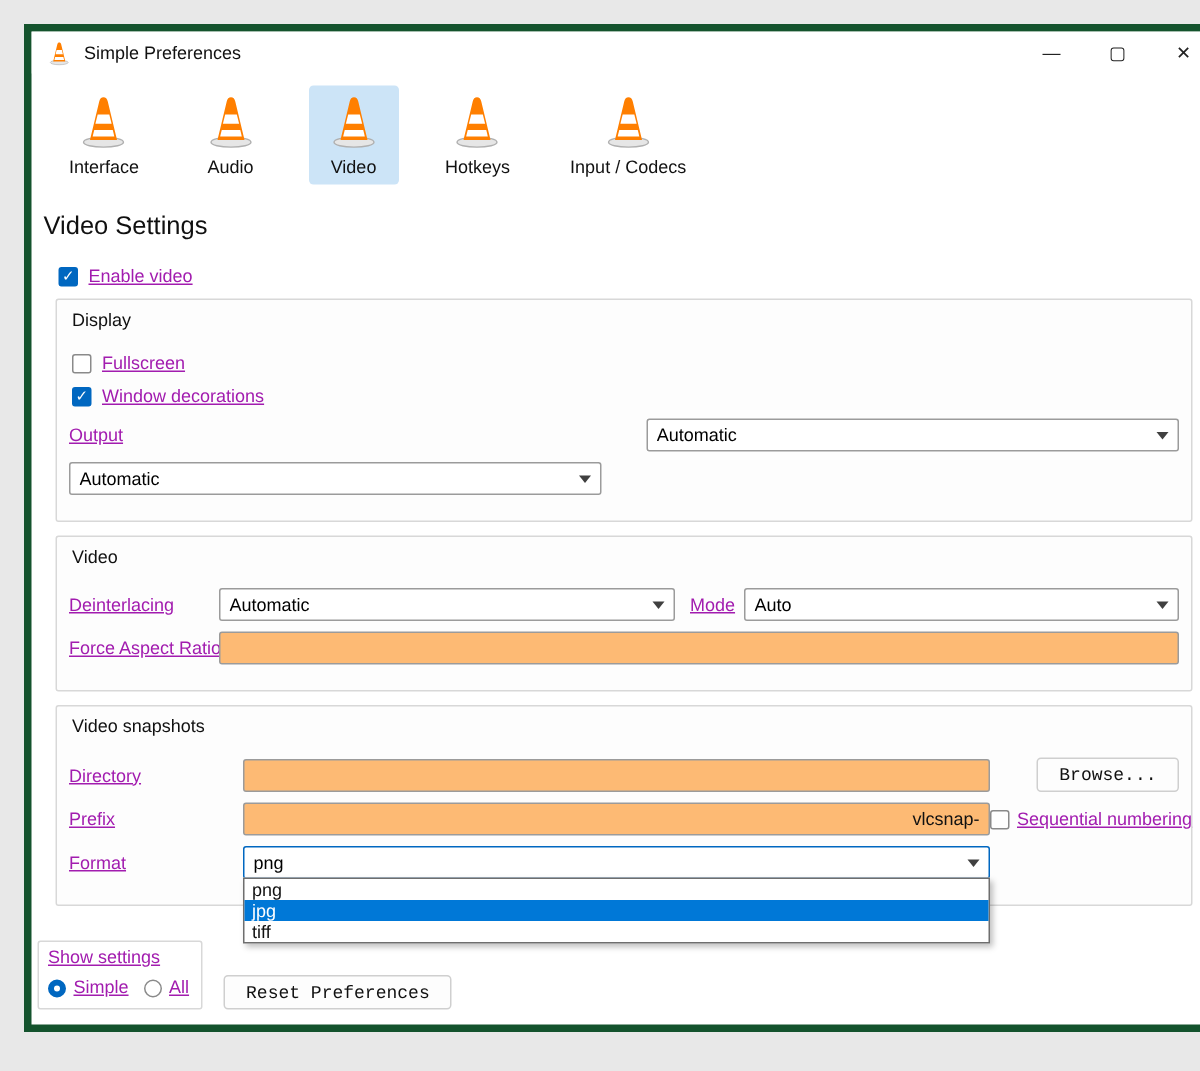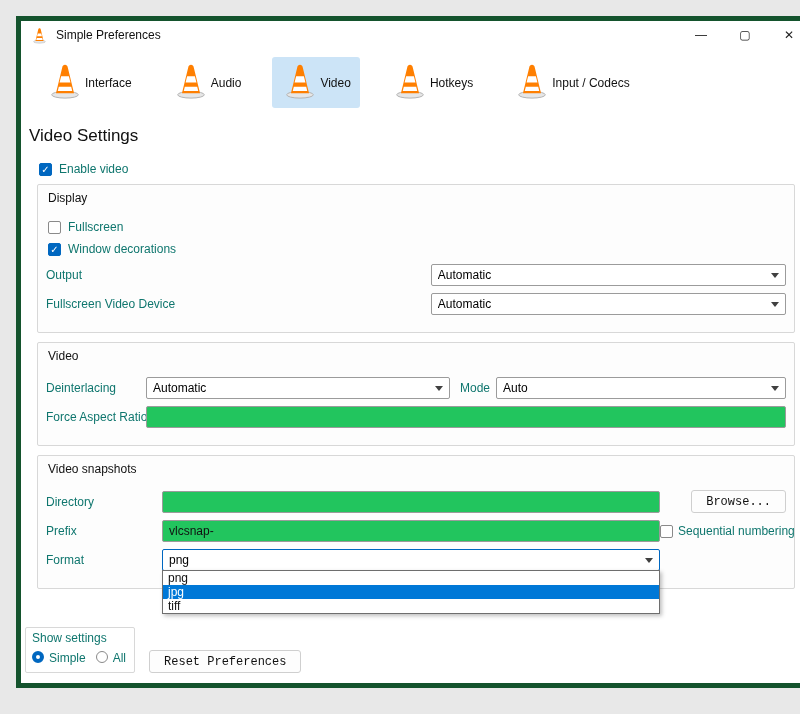--- a/index.html
+++ b/index.html
@@ -10,40 +10,40 @@
     display:flex;flex-direction:column;position:relative;overflow:hidden;
   }
   
   .titlebar{height:28px;flex:0 0 auto;display:flex;align-items:center;background:#fff;}
   .titlebar .app-icon{margin-left:10px;display:flex;}
   .titlebar .title{margin-left:8px;font-size:12px;color:#111;}
   .win-controls{margin-left:auto;display:flex;height:100%;}
   .win-btn{width:44px;height:100%;display:flex;align-items:center;justify-content:center;font-size:12px;color:#222;cursor:default;}
   
   .toolbar{display:flex;align-items:flex-start;gap:22px;padding:8px 0 8px 16px;flex:0 0 auto;}
-  .tool-item{display:flex;flex-direction:row;align-items:center;gap:1px;padding:5px 9px;border-radius:3px;min-width:42px;}
+  .tool-item{display:flex;flex-direction:column;align-items:center;gap:1px;padding:5px 9px;border-radius:3px;min-width:42px;}
   .tool-item.selected{background:#cce4f7;}
   .tool-item .tlabel{font-size:12px;color:#111;white-space:nowrap;}
   
   .page-title{font-size:17px;font-weight:400;color:#101010;padding:10px 8px 4px 8px;}
   .content{flex:1 1 auto;padding:4px 16px 0 16px;}
   .cb-row{display:flex;align-items:center;gap:7px;margin:8px 0 8px 2px;}
   .checkbox{width:13px;height:13px;box-sizing:border-box;border:1px solid #8a8a8a;border-radius:2px;background:#fff;flex:0 0 auto;display:flex;align-items:center;justify-content:center;}
   .checkbox.checked{background:#0067c0;border-color:#0067c0;color:#fff;font-size:10px;line-height:11px;}
   .radio{width:12px;height:12px;box-sizing:border-box;border:1px solid #8a8a8a;border-radius:50%;background:#fff;flex:0 0 auto;}
   .radio.selected{border:4px solid #0067c0;}
   .group{border:1px solid #d8d8d8;border-radius:2px;background:#fdfdfd;padding:4px 8px 10px 8px;margin:0 0 9px 0;position:relative;}
   .group-title{padding:2px 0 7px 2px;color:#111;}
   .form-row{display:flex;align-items:center;margin:7px 0;}
-  .lbl{color:#0f766e;white-space:nowrap;}
+  .lbl{color:#a21caf;white-space:nowrap;text-decoration:underline;}
   .combo{height:22px;box-sizing:border-box;background:#fff;border:1px solid #9b9b9b;border-radius:2px;display:flex;align-items:center;padding:0 6px;cursor:default;}
   .combo .cval{flex:1;overflow:hidden;white-space:nowrap;}
   .combo .arr{width:0;height:0;border-left:4px solid transparent;border-right:4px solid transparent;border-top:5px solid #404040;margin-left:6px;flex:0 0 auto;}
   .combo.focused{border-color:#0067c0;}
-  .tinput{height:22px;box-sizing:border-box;background:#22c55e;border:1px solid #9b9b9b;border-radius:2px;padding:0 6px;font-family:"Liberation Sans",sans-serif;font-size:12px;color:#111;outline:none;}
+  .tinput{height:22px;box-sizing:border-box;background:#fdba74;border:1px solid #9b9b9b;border-radius:2px;padding:0 6px;font-family:"Liberation Sans",sans-serif;font-size:12px;color:#111;outline:none;text-align:right;}
   .btn{height:23px;box-sizing:border-box;background:#fdfdfd;border:1px solid #cfcfcf;border-radius:3px;padding:0 14px;font-family:Liberation Mono, monospace;font-size:12px;color:#111;cursor:default;}
   .btn.default{border-color:#0067c0;}
   
   .split .lbl{flex:1;}
   .split .combo{width:48%;flex:0 0 auto;}
   
   .vrow .lbl1{width:100px;flex:0 0 auto;}
   .vrow .combo1{width:304px;flex:0 0 auto;}
   .vrow .lbl2{margin:0 6px 0 10px;flex:0 0 auto;}
   .vrow .combo2{flex:1;}
@@ -55,21 +55,21 @@
   .combo-wrap{position:relative;width:498px;flex:0 0 auto;}
   .combo-wrap .combo{width:100%;}
   .popup{position:absolute;left:0;top:21px;width:100%;box-sizing:border-box;background:#fff;border:1px solid #6e6e6e;z-index:20;box-shadow:2px 2px 4px rgba(0,0,0,.25);}
   .popup .opt{padding:0 5px;height:14px;line-height:14px;font-size:12px;color:#111;}
   .popup .opt.highlighted{background:#0078d7;color:#fff;}
   
   .footer{flex:0 0 auto;display:flex;align-items:flex-end;padding:0 10px 10px 4px;gap:14px;}
   .show-settings{border:1px solid #d8d8d8;border-radius:2px;background:#fff;padding:3px 8px 7px 6px;}
   .show-settings .gtitle{padding-bottom:6px;}
   .show-settings .radios{display:flex;align-items:center;gap:10px;}
-  .radio-item{display:flex;align-items:flex-start;gap:5px;}
+  .radio-item{display:flex;align-items:flex-end;gap:5px;}
   .footer .spacer{flex:1;}
   .footer .rightbtns{display:flex;gap:12px;}
 </style>
 </head>
 <body>
 
 <svg width="0" height="0" style="position:absolute" aria-hidden="true">
   <defs>
     <g id="cone">
       <ellipse cx="20" cy="34.5" rx="14" ry="3.5" fill="#e6e6e6" stroke="#b0b0b0" stroke-width="1"></ellipse>
@@ -149,21 +149,20 @@
         <span class="lbl">Window decorations</span>
       </div>
       <div class="form-row split">
         <span class="lbl">Output</span>
         <div class="combo">
           <span class="cval">Automatic</span>
           <span class="arr"></span>
         </div>
       </div>
       <div class="form-row split">
-        <span class="lbl">Fullscreen Video Device</span>
         <div class="combo">
           <span class="cval">Automatic</span>
           <span class="arr"></span>
         </div>
       </div>
     </div>
 
     <div class="group">
       <div class="group-title">Video</div>
       <div class="form-row vrow">

